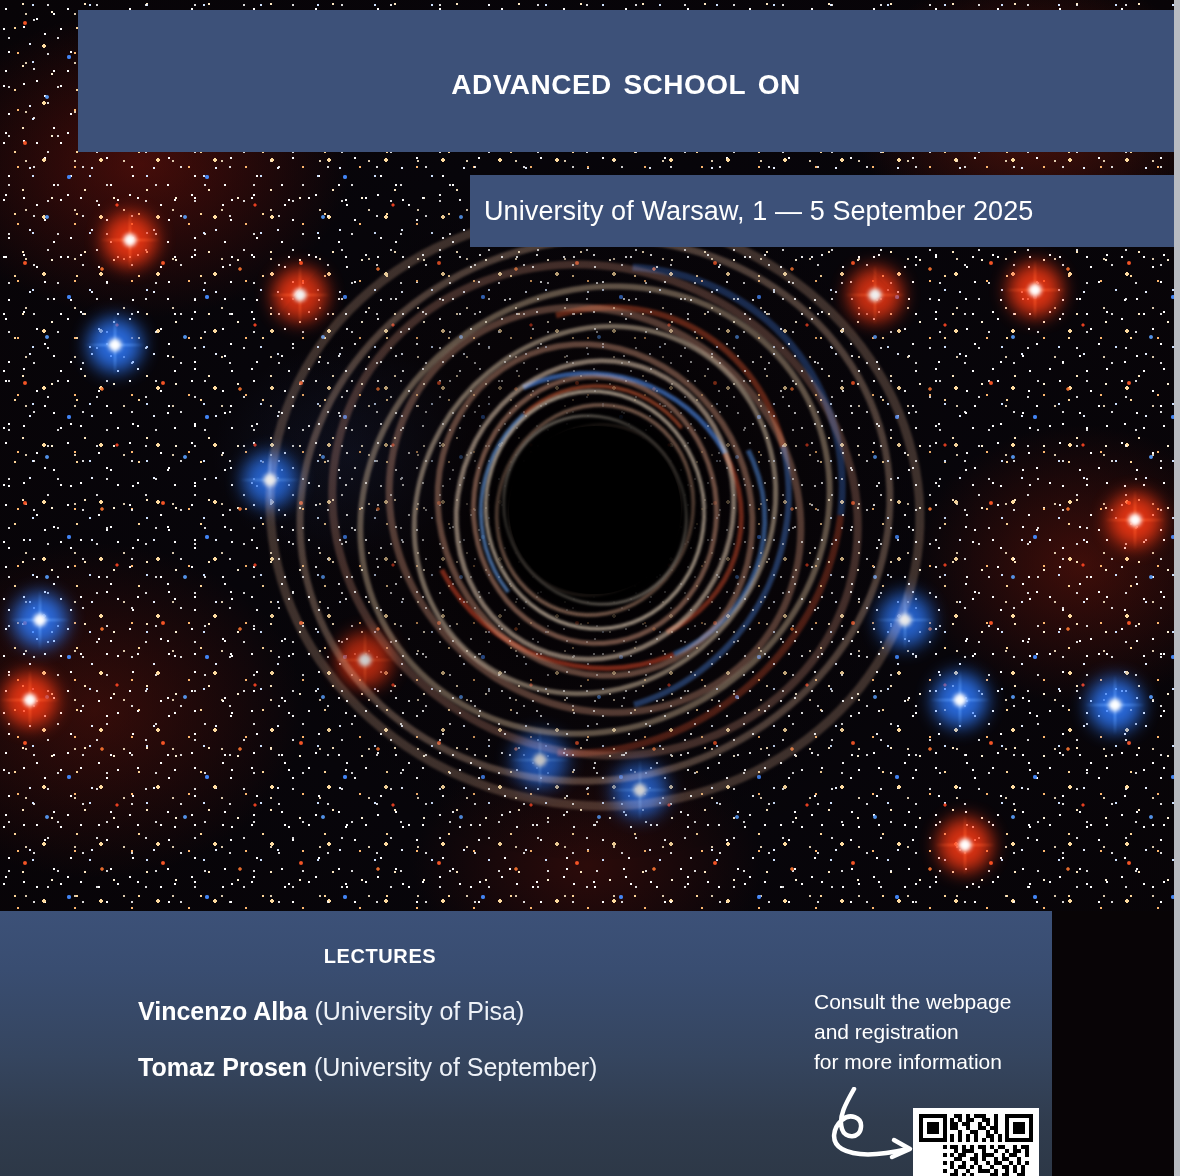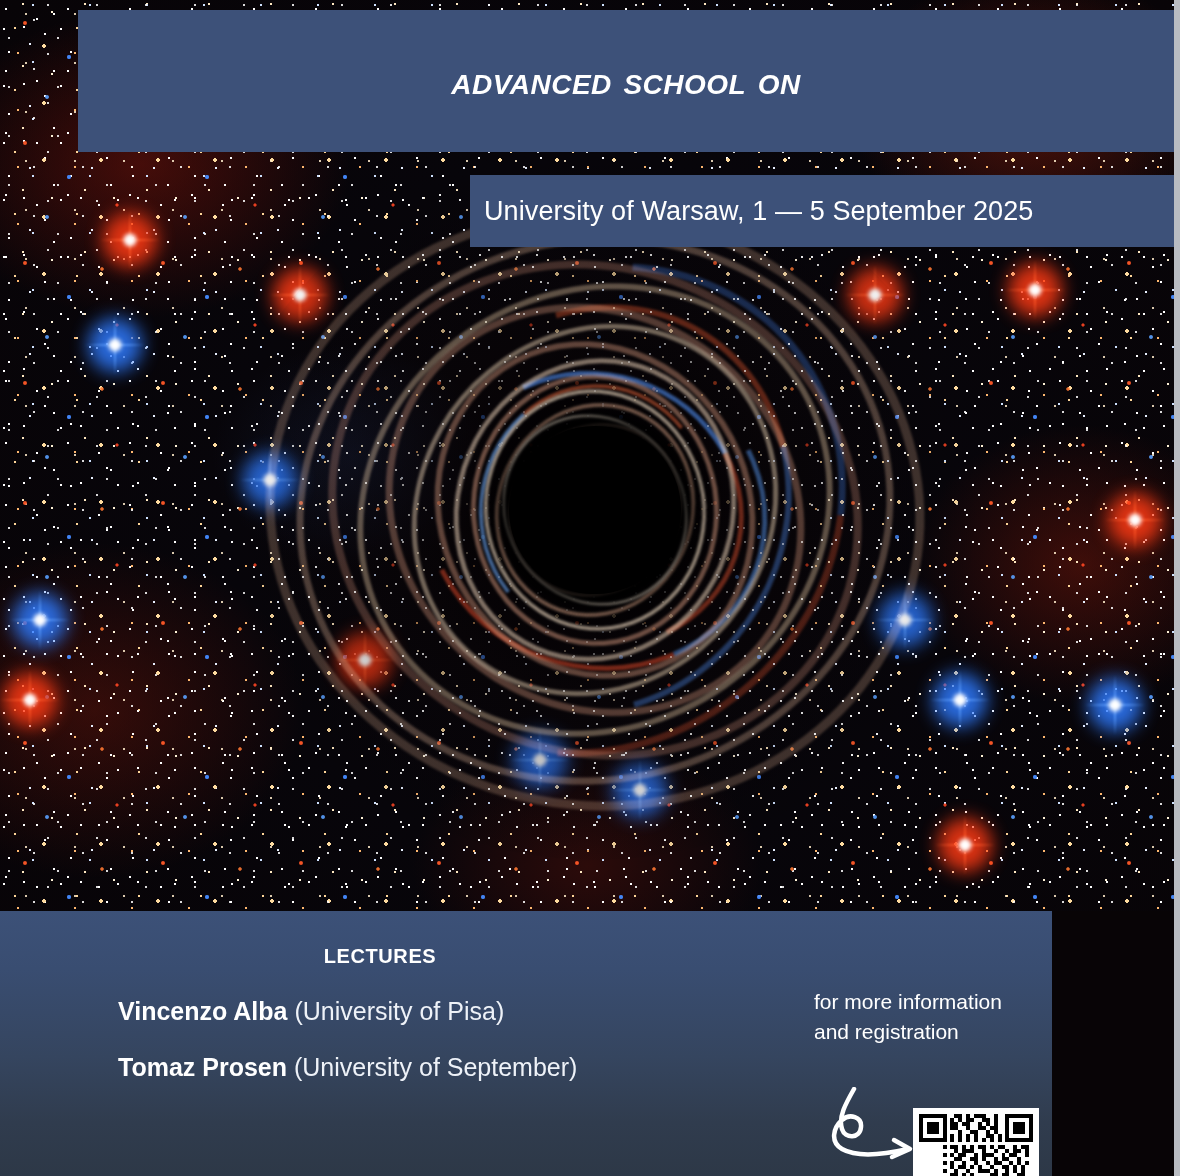--- a/index.html
+++ b/index.html
@@ -150,21 +150,20 @@
   .title-banner {
     position:absolute;
     left:78px; top:10px;
     width:1096px; height:142px;
     background:#3d5179;
     display:flex; flex-direction:column;
     align-items:center; justify-content:center;
     color:#fff;
     text-align:center;
     padding-bottom:2px;
-    font-style:italic;
   }
   .title-line1 {
     font-size:40px;
     font-weight:700;
     letter-spacing:.5px;
     line-height:1.12;
     font-variant:small-caps;
     text-transform:lowercase;
   }
   .title-line1::first-letter { font-size:1em; }
@@ -217,20 +216,21 @@
     position:absolute;
     left:118px; top:88px;
     width:700px;
   }
   .lecture {
     color:#fff;
     font-size:25px;
     line-height:1;
     margin-bottom:31px;
     white-space:nowrap;
+    margin-left:20px;
   }
   .lecture .nm   { font-weight:700; }
   .lecture .aff  { font-weight:400; color:#eef2f8; }
 
   
   .consult {
     position:absolute;
     left:814px; top:76px;
     width:300px;
     color:#fff;
@@ -440,22 +440,23 @@
         <span class="nm">Vincenzo Alba</span>
         <span class="aff">(University of Pisa)</span>
       </div>
       <div class="lecture">
         <span class="nm">Tomaz Prosen</span>
         <span class="aff">(University of September)</span>
       </div>
     </div>
 
     <div class="consult">
+      <div>Consult the webpage</div>
+      <div>and registration</div>
       <div>for more information</div>
-      <div>and registration</div>
     </div>
 
     <div class="arrow-doodle">
       <svg viewBox="0 0 105 80" xmlns="http://www.w3.org/2000/svg">
         <path d="M34 2 C26 16 18 30 22 42 C25 52 40 52 41 40 C42 30 30 26 22 33
                  C13 41 10 55 22 62 C36 70 62 68 88 62" fill="none" stroke="#ffffff" stroke-width="4.5" stroke-linecap="round" stroke-linejoin="round"></path>
         <path d="M74 53 L90 62 L72 70" fill="none" stroke="#ffffff" stroke-width="4.5" stroke-linecap="round" stroke-linejoin="round"></path>
       </svg>
     </div>
 

